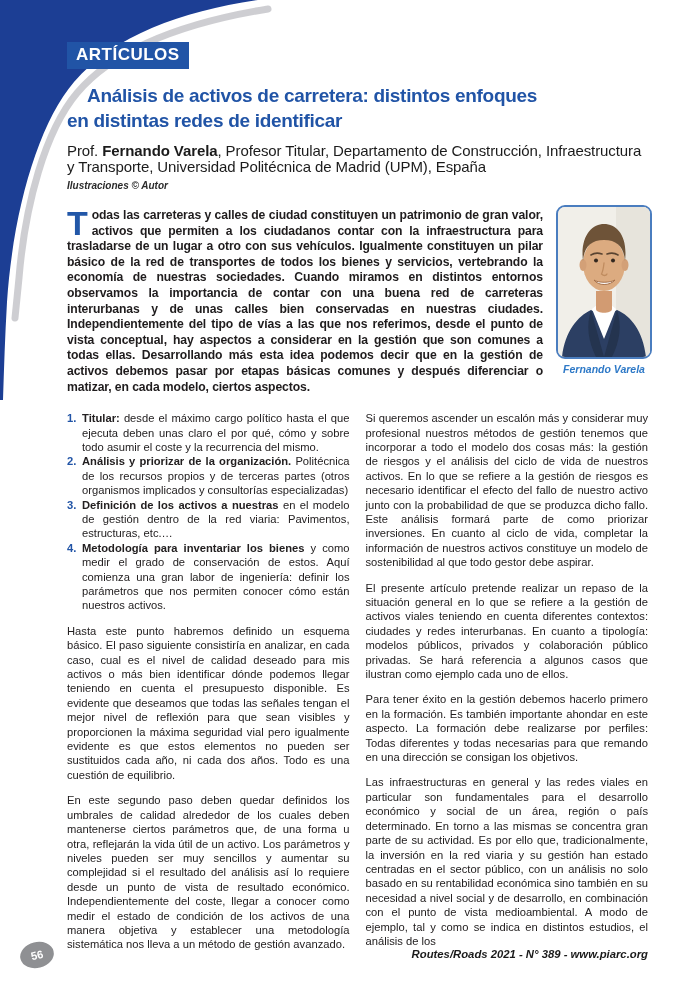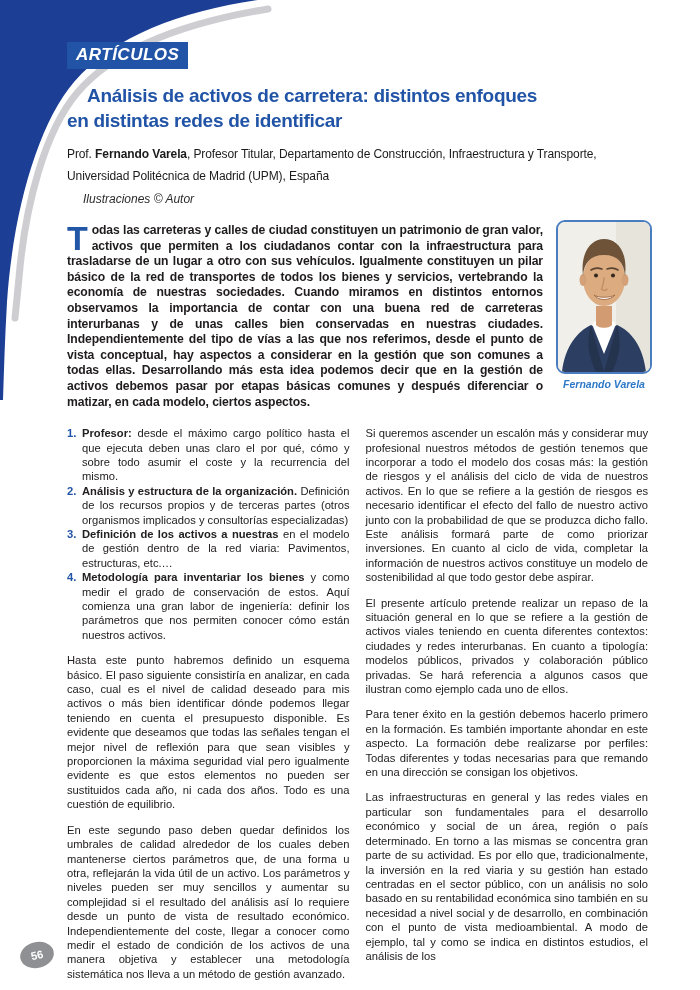--- a/index.html
+++ b/index.html
@@ -13,37 +13,36 @@
   }
   
   .swoosh{position:absolute;top:0;left:0;width:280px;height:410px;pointer-events:none;}
 
   .header{position:relative;padding:42px 52px 0 67px;}
   .section-label{
     display:inline-block;
     background:#2154a6;color:#ffffff;
     font-size:17px;font-weight:bold;letter-spacing:.5px;
     padding:3px 9px 4px 9px;
-    font-style:italic;
   }
   .title{
     margin:14px 0 0 0;
     color:#2154a6;font-weight:bold;
     font-size:19px;line-height:25px;letter-spacing:-0.3px;
   }
   .title .l1{display:block;text-indent:20px;}
   .title .l2{display:block;}
   .byline{
     margin:10px 0 0 0;
-    font-size:12px;line-height:22px;color:#1b1b1b;letter-spacing:-0.1px;
+    font-size:15px;line-height:16px;color:#1b1b1b;letter-spacing:-0.1px;
   }
   .byline .name{font-weight:bold;}
   .credits{
-    margin:5px 0 0 16px;
-    font-size:12px;font-style:italic;font-weight:normal;color:#2a2a2a;
+    margin:5px 0 0 0;
+    font-size:10px;font-style:italic;font-weight:bold;color:#2a2a2a;
   }
 
   
   .lede{position:relative;margin:17px 48px 0 67px;}
   .portrait-wrap{float:right;width:96px;margin:-3px 0 0 13px;}
   .portrait-frame{
     width:92px;height:150px;border:2px solid #4a7dbf;border-radius:9px;
     overflow:hidden;background:#f1efe9;
   }
   .portrait-caption{
@@ -147,25 +146,25 @@
       <div class="portrait-caption">Fernando Varela</div>
     </div>
     <p class="lede-text"><span class="dropcap">T</span><span>odas las carreteras y calles de ciudad constituyen un patrimonio de gran valor, activos que permiten a los ciudadanos contar con la infraestructura para trasladarse de un lugar a otro con sus vehículos. Igualmente constituyen un pilar básico de la red de transportes de todos los bienes y servicios, vertebrando la economía de nuestras sociedades. Cuando miramos en distintos entornos observamos la importancia de contar con una buena red de carreteras interurbanas y de unas calles bien conservadas en nuestras ciudades. Independientemente del tipo de vías a las que nos referimos, desde el punto de vista conceptual, hay aspectos a considerar en la gestión que son comunes a todas ellas. Desarrollando más esta idea podemos decir que en la gestión de activos debemos pasar por etapas básicas comunes y después diferenciar o matizar, en cada modelo, ciertos aspectos.</span></p>
   </div>
 
   <div class="columns">
     <div class="col">
       <div class="num-list">
         <div class="li">
           <span class="num">1.</span>
-          <div class="li-text"><span class="lead">Profesor:</span><span> desde el máximo cargo político hasta el que ejecuta deben unas claro el por qué, cómo y sobre todo asumir el coste y la recurrencia del mismo.</span></div>
+          <div class="li-text"><span class="lead">Titular:</span><span> desde el máximo cargo político hasta el que ejecuta deben unas claro el por qué, cómo y sobre todo asumir el coste y la recurrencia del mismo.</span></div>
         </div>
         <div class="li">
           <span class="num">2.</span>
-          <div class="li-text"><span class="lead">Análisis y estructura de la organización.</span><span> Definición de los recursos propios y de terceras partes (otros organismos implicados y consultorías especializadas)</span></div>
+          <div class="li-text"><span class="lead">Análisis y priorizar de la organización.</span><span> Politécnica de los recursos propios y de terceras partes (otros organismos implicados y consultorías especializadas)</span></div>
         </div>
         <div class="li">
           <span class="num">3.</span>
           <div class="li-text"><span class="lead">Definición de los activos a nuestras</span><span> en el modelo de gestión dentro de la red viaria: Pavimentos, estructuras, etc.…</span></div>
         </div>
         <div class="li">
           <span class="num">4.</span>
           <div class="li-text"><span class="lead">Metodología para inventariar los bienes</span><span> y como medir el grado de conservación de estos. Aquí comienza una gran labor de ingeniería: definir los parámetros que nos permiten conocer cómo están nuestros activos.</span></div>
         </div>
       </div>
@@ -175,14 +174,15 @@
 
     <div class="col">
       <p>Si queremos ascender un escalón más y considerar muy profesional nuestros métodos de gestión tenemos que incorporar a todo el modelo dos cosas más: la gestión de riesgos y el análisis del ciclo de vida de nuestros activos. En lo que se refiere a la gestión de riesgos es necesario identificar el efecto del fallo de nuestro activo junto con la probabilidad de que se produzca dicho fallo. Este análisis formará parte de como priorizar inversiones. En cuanto al ciclo de vida, completar la información de nuestros activos constituye un modelo de sostenibilidad al que todo gestor debe aspirar.</p>
       <p>El presente artículo pretende realizar un repaso de la situación general en lo que se refiere a la gestión de activos viales teniendo en cuenta diferentes contextos: ciudades y redes interurbanas. En cuanto a tipología: modelos públicos, privados y colaboración público privadas. Se hará referencia a algunos casos que ilustran como ejemplo cada uno de ellos.</p>
       <p>Para tener éxito en la gestión debemos hacerlo primero en la formación. Es también importante ahondar en este aspecto. La formación debe realizarse por perfiles: Todas diferentes y todas necesarias para que remando en una dirección se consigan los objetivos.</p>
       <p>Las infraestructuras en general y las redes viales en particular son fundamentales para el desarrollo económico y social de un área, región o país determinado. En torno a las mismas se concentra gran parte de su actividad. Es por ello que, tradicionalmente, la inversión en la red viaria y su gestión han estado centradas en el sector público, con un análisis no solo basado en su rentabilidad económica sino también en su necesidad a nivel social y de desarrollo, en combinación con el punto de vista medioambiental. A modo de ejemplo, tal y como se indica en distintos estudios, el análisis de los</p>
     </div>
   </div>
 
   <div class="pageno">56</div>
+  <div class="journal">Routes/Roads 2021 - N° 389 - www.piarc.org</div>
 
 </div>
 
 </body></html>

